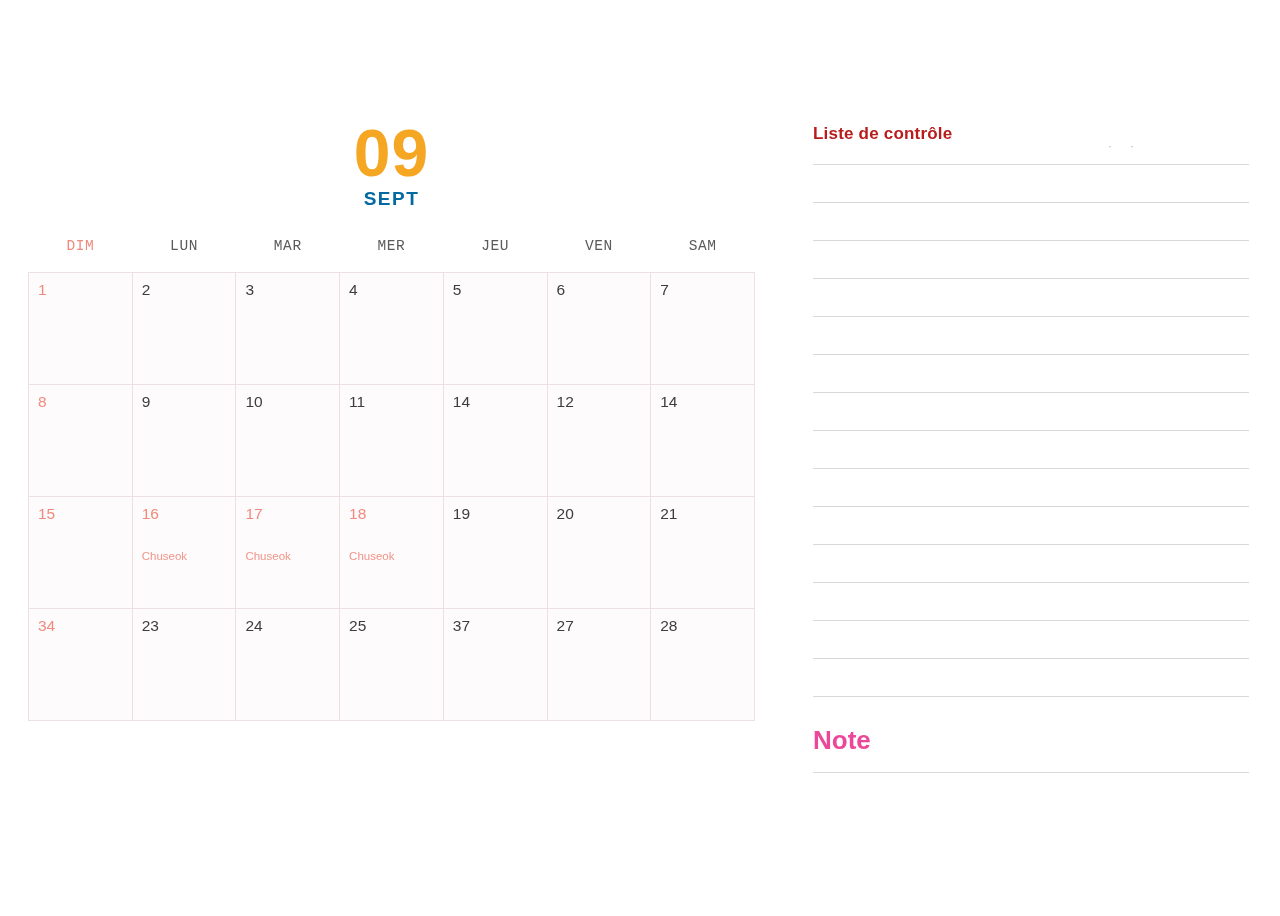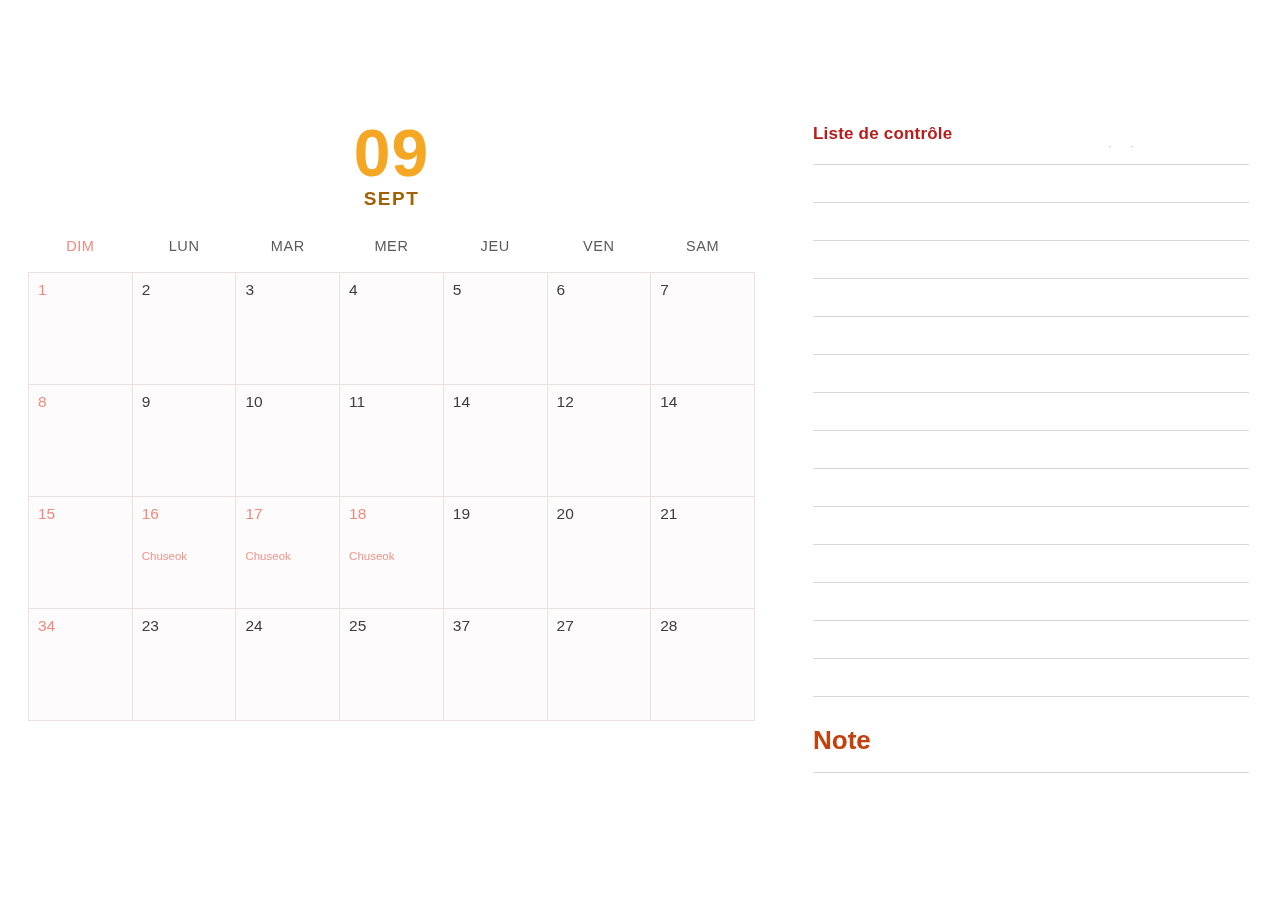--- a/index.html
+++ b/index.html
@@ -35,37 +35,38 @@
   .month-number {
     font-size: 66px;
     font-weight: bold;
     color: #f5a623;
     line-height: 1.0;
     letter-spacing: 1px;
   }
   .month-name {
     font-size: 19px;
     font-weight: bold;
-    color: #a16207;
+    color: #0369a1;
     letter-spacing: 1.5px;
     margin-top: 2px;
   }
 
   table.cal {
     border-collapse: collapse;
     width: 727px;
     table-layout: fixed;
   }
   table.cal th {
     font-size: 14.5px;
     font-weight: normal;
     color: #5b5b5b;
     padding: 10px 0 18px 0;
     text-align: center;
     letter-spacing: 0.6px;
+    font-family: Liberation Mono, monospace;
   }
   table.cal th.sun {
     color: #f08a7e;
   }
   table.cal td {
     border: 1px solid #eee0e0;
     height: 103px;
     vertical-align: top;
     padding: 8px 0 0 9px;
     background: #fdfbfb;
@@ -117,21 +118,21 @@
   .line {
     height: 37px;
     border-bottom: 1px solid #d8d8d8;
   }
   .line:first-child {
     border-top: 1px solid #d8d8d8;
   }
   .note-title {
     font-size: 26px;
     font-weight: bold;
-    color: #c2410c;
+    color: #ec4899;
     margin: 28px 0 6px 0;
   }
   .note-rule {
     border-bottom: 1px solid #d8d8d8;
     height: 10px;
   }
   .note-area {
     height: 180px;
   }
 </style>

